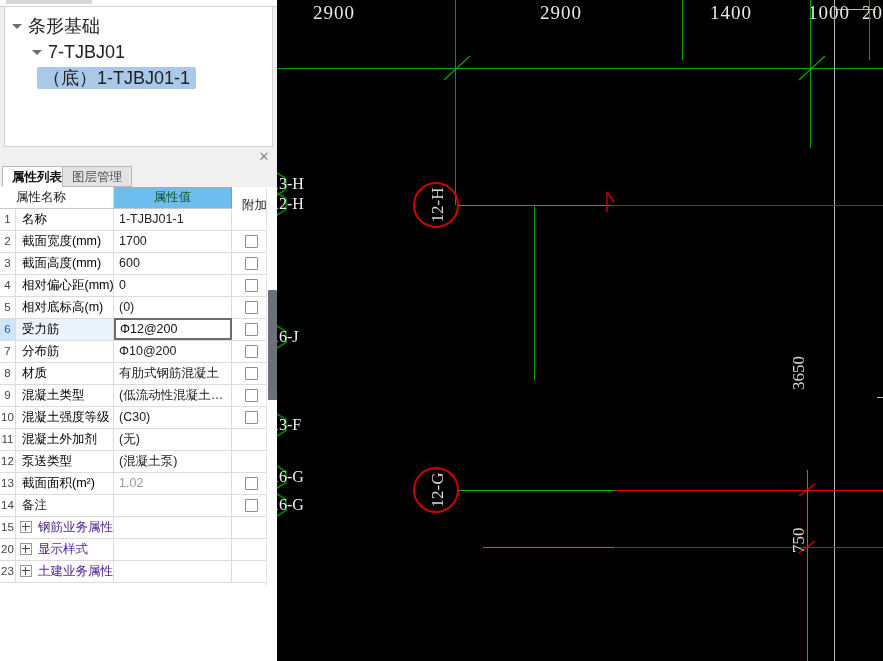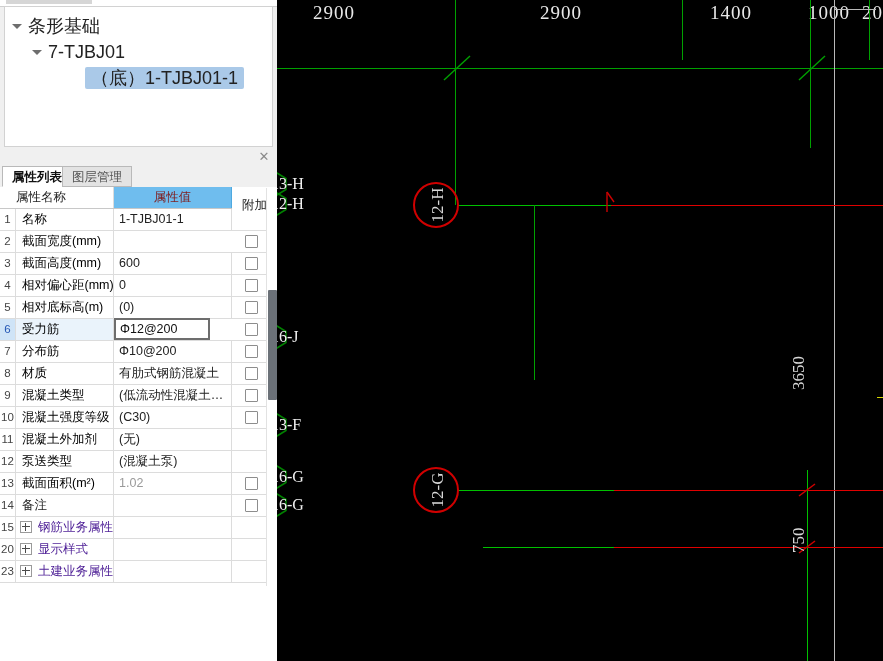--- a/index.html
+++ b/index.html
@@ -31,21 +31,21 @@
     position:absolute;left:4px;top:6px;width:269px;height:141px;
     background:#fff;border:1px solid #d2d2d2;box-sizing:border-box;
     overflow:hidden;
   }
   .tree-row{
     position:relative;height:26px;line-height:26px;white-space:nowrap;
     font-size:18px;color:#222;
   }
   .tree-row.lvl0{padding-left:6px;}
   .tree-row.lvl1{padding-left:26px;}
-  .tree-row.lvl2{padding-left:80px;}
+  .tree-row.lvl2{padding-left:32px;}
   .twisty{
     display:inline-block;width:12px;height:26px;vertical-align:top;
     position:relative;
   }
   .twisty::before{
     content:"";position:absolute;left:1px;top:11px;
     border-left:5px solid transparent;border-right:5px solid transparent;
     border-top:5px solid #6e6e6e;
   }
   .tree-label{display:inline-block;vertical-align:top;}
@@ -120,30 +120,30 @@
     border-radius:1px;
   }
   
   .hrow{height:21px;position:relative;border-bottom:1px solid #c8c8c8;}
   .h-idx{position:absolute;left:0;top:0;width:16px;height:21px;
     background:#fff;border-right:1px solid #dcdcdc;}
   .h-name{position:absolute;left:16px;top:0;width:98px;height:21px;
     line-height:21px;text-align:left;background:#fff;color:#222;
     border-right:1px solid #dcdcdc;box-sizing:border-box;}
   .h-val{position:absolute;left:114px;top:0;width:118px;height:21px;
-    line-height:21px;text-align:center;background:#6fbdee;color:#7f1d1d;
+    line-height:21px;text-align:center;background:#6fbdee;color:#14532d;
     border-right:1px solid #4ea9e0;box-sizing:border-box;}
   .h-att{position:absolute;left:232px;top:8px;width:45px;height:21px;
     line-height:21px;text-align:center;background:#fff;color:#222;
     box-sizing:border-box;}
   
   .trow.selected .c-idx{background:#cfe4f7;color:#2457b5;}
   .trow.selected .c-name{background:#eaf3fb;}
   .editcell{
-    position:absolute;left:114px;top:-1px;width:96px;height:22px;
+    position:absolute;left:114px;top:-1px;width:118px;height:22px;
     border:2px solid #6d6d6d;background:#fff;box-sizing:border-box;
     padding-left:4px;line-height:19px;color:#111;z-index:4;
   }
   
   .plus{
     position:absolute;left:20px;top:4px;width:12px;height:12px;
     border:1px solid #9a9a9a;background:#fff;box-sizing:border-box;
   }
   .plus::before{content:"";position:absolute;left:4px;top:1px;width:1px;height:8px;background:#4a4a4a;}
   .plus::after{content:"";position:absolute;left:1px;top:4px;width:8px;height:1px;background:#4a4a4a;}
@@ -246,20 +246,21 @@
       <div class="trow">
         <div class="c-idx">1</div>
         <div class="c-name">名称</div>
         <div class="c-val">1-TJBJ01-1</div>
         <div class="c-att"></div>
       </div>
 
       <div class="trow">
         <div class="c-idx">2</div>
         <div class="c-name">截面宽度(mm)</div>
+        <div class="c-val">1700</div>
         <div class="c-att">
             <div class="cb"></div>
           </div>
       </div>
 
       <div class="trow">
         <div class="c-idx">3</div>
         <div class="c-name">截面高度(mm)</div>
         <div class="c-val">600</div>
         <div class="c-att">

